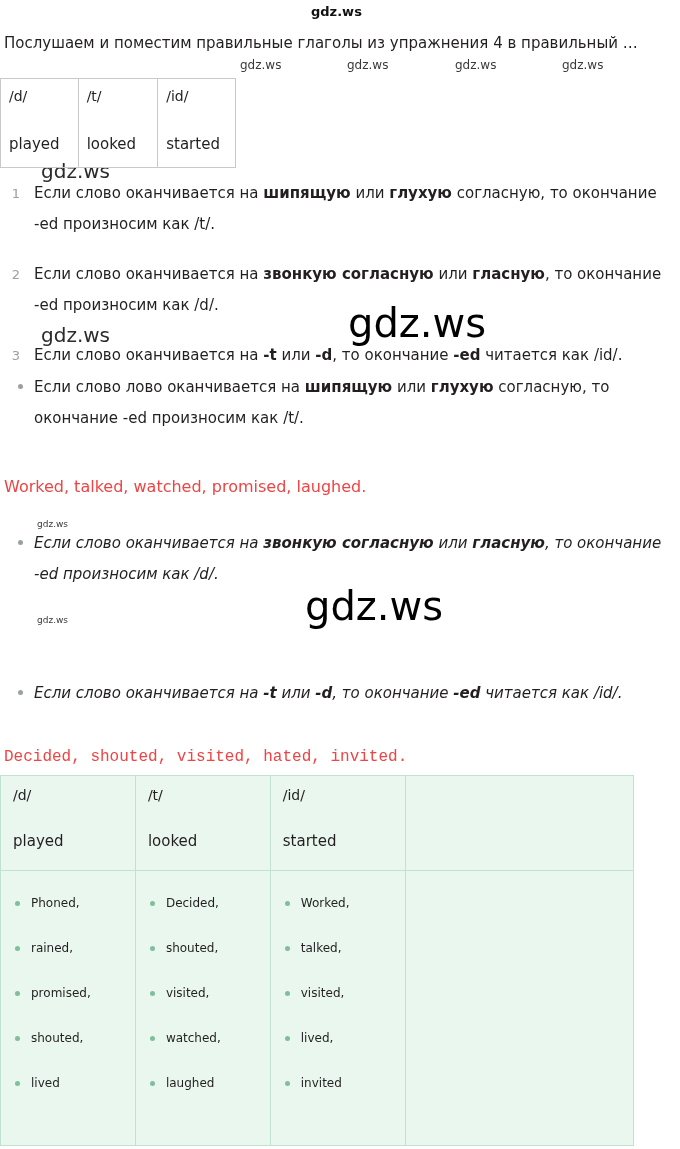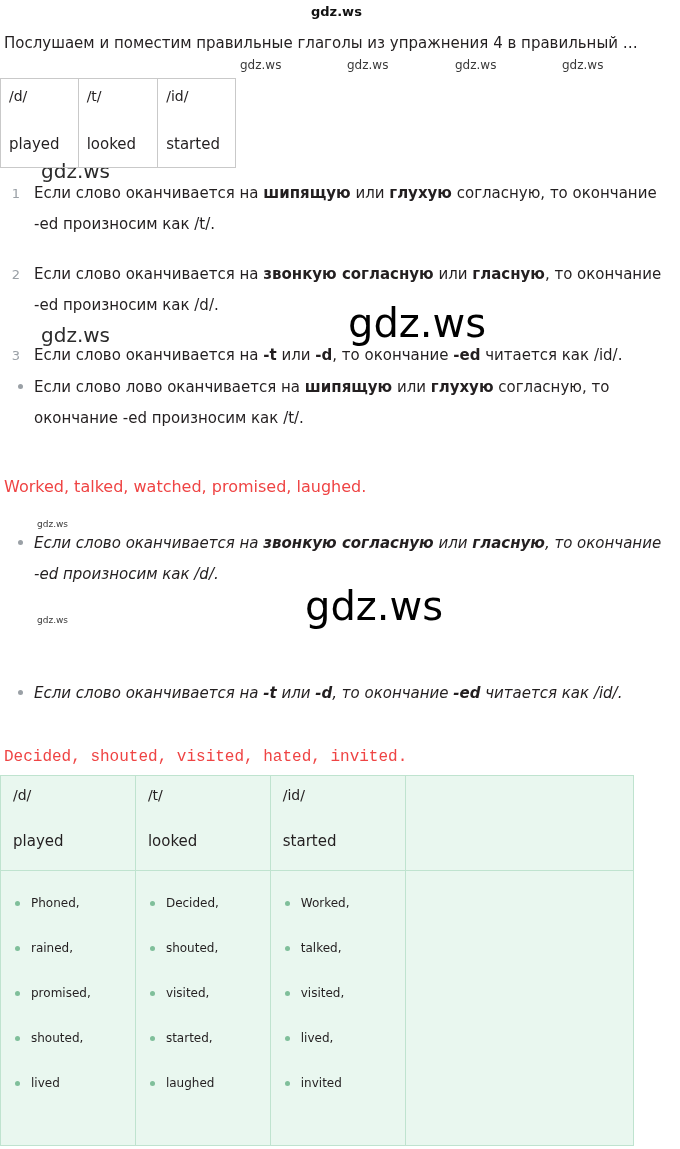--- a/index.html
+++ b/index.html
@@ -232,21 +232,21 @@
               <li>promised,</li>
               <li>shouted,</li>
               <li>lived</li>
             </ul>
       </td>
       <td class="col2 list-cell">
         <ul class="vlist" id="bl1">
               <li>Decided,</li>
               <li>shouted,</li>
               <li>visited,</li>
-              <li>started,</li>
+              <li>watched,</li>
               <li>laughed</li>
             </ul>
       </td>
       <td class="col3 list-cell">
         <ul class="vlist" id="bl2">
               <li>Worked,</li>
               <li>talked,</li>
               <li>visited,</li>
               <li>lived,</li>
               <li>invited</li>

